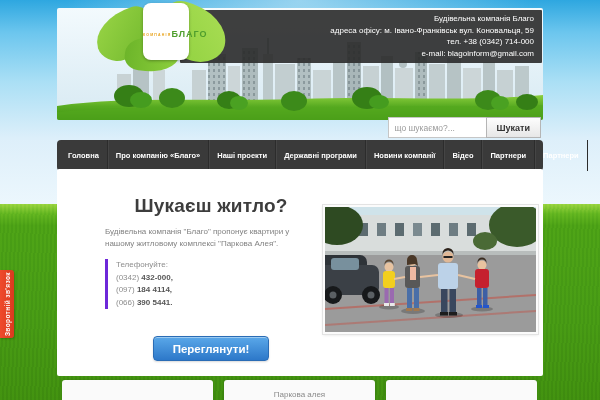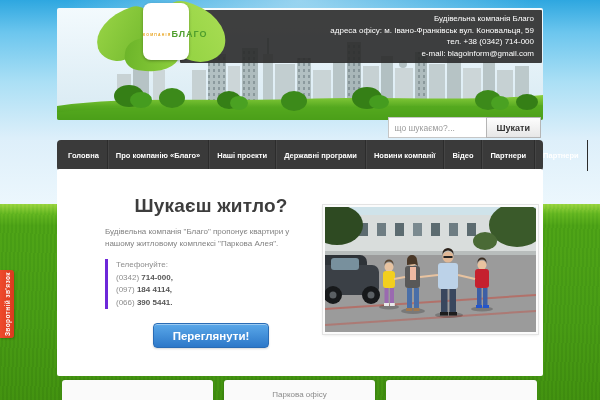--- a/index.html
+++ b/index.html
@@ -61,21 +61,21 @@
 
   
   .content { position:absolute; left:0; top:169px; width:486px; height:207px; background:#fff;
     border-radius:2px; }
   .left-col { position:absolute; left:48px; top:26px; width:212px; }
   .headline { font-size:19px; font-weight:bold; color:#3d3d3d; text-align:center; letter-spacing:.2px; }
   .intro { margin-top:9px; font-size:8px; line-height:12px; color:#828282; }
   .phones { margin-top:9px; border-left:3px solid #6d28d9; padding-left:8px; font-size:8px;
     line-height:12.5px; color:#8d8d8d; }
   .phone-num { font-weight:bold; color:#565656; }
-  .cta-btn { display:block; margin:14px auto 0; width:116px; height:25px;
+  .cta-btn { display:block; margin:27px auto 0; width:116px; height:25px;
     background:linear-gradient(#5aa8e9,#2d78c9); border:1px solid #2a6cb5; border-radius:4px;
     box-shadow:inset 0 1px 0 rgba(255,255,255,.4), 0 1px 2px rgba(0,0,0,.15);
     color:#fff; font-family:"Liberation Sans",sans-serif; font-size:11.5px; font-weight:bold; cursor:pointer; }
   .photo { position:absolute; left:266px; top:36px; width:215px; height:129px; background:#999;
     border:2px solid #fbfbfb; outline:1px solid #e3e3e3; box-shadow:0 1px 3px rgba(0,0,0,.12); }
   .photo svg { display:block; }
 
   
   .feedback-tab { position:absolute; left:0; top:270px; width:14px; height:68px;
     background:linear-gradient(90deg,#ef4a2c,#da3a1e); border-radius:0 3px 3px 0;
@@ -209,21 +209,21 @@
     </nav>
 
     <section class="content">
       <div class="left-col">
         <h1 class="headline">Шукаєш житло?</h1>
         <p class="intro">Будівельна компанія "Благо" пропонує квартири у нашому житловому комплексі "Паркова Алея".</p>
         <div class="phones">
           <div>Телефонуйте:</div>
           <div>
             <span>(0342)</span>
-            <span class="phone-num">714-000,</span>
+            <span class="phone-num">432-000,</span>
           </div>
           <div>
             <span>(097)</span>
             <span class="phone-num">184 4114,</span>
           </div>
           <div>
             <span>(066)</span>
             <span class="phone-num">390 5441.</span>
           </div>
         </div>
@@ -316,16 +316,16 @@
       </div>
     </section>
   </div>
 
   <div class="feedback-tab">
     <span>Зворотній зв'язок</span>
   </div>
 
   <div class="footer-card fc-1"></div>
   <div class="footer-card fc-2">
-    <span>Паркова офісу</span>
+    <span>Паркова алея</span>
   </div>
   <div class="footer-card fc-3"></div>
 </div>
 
 </body></html>

